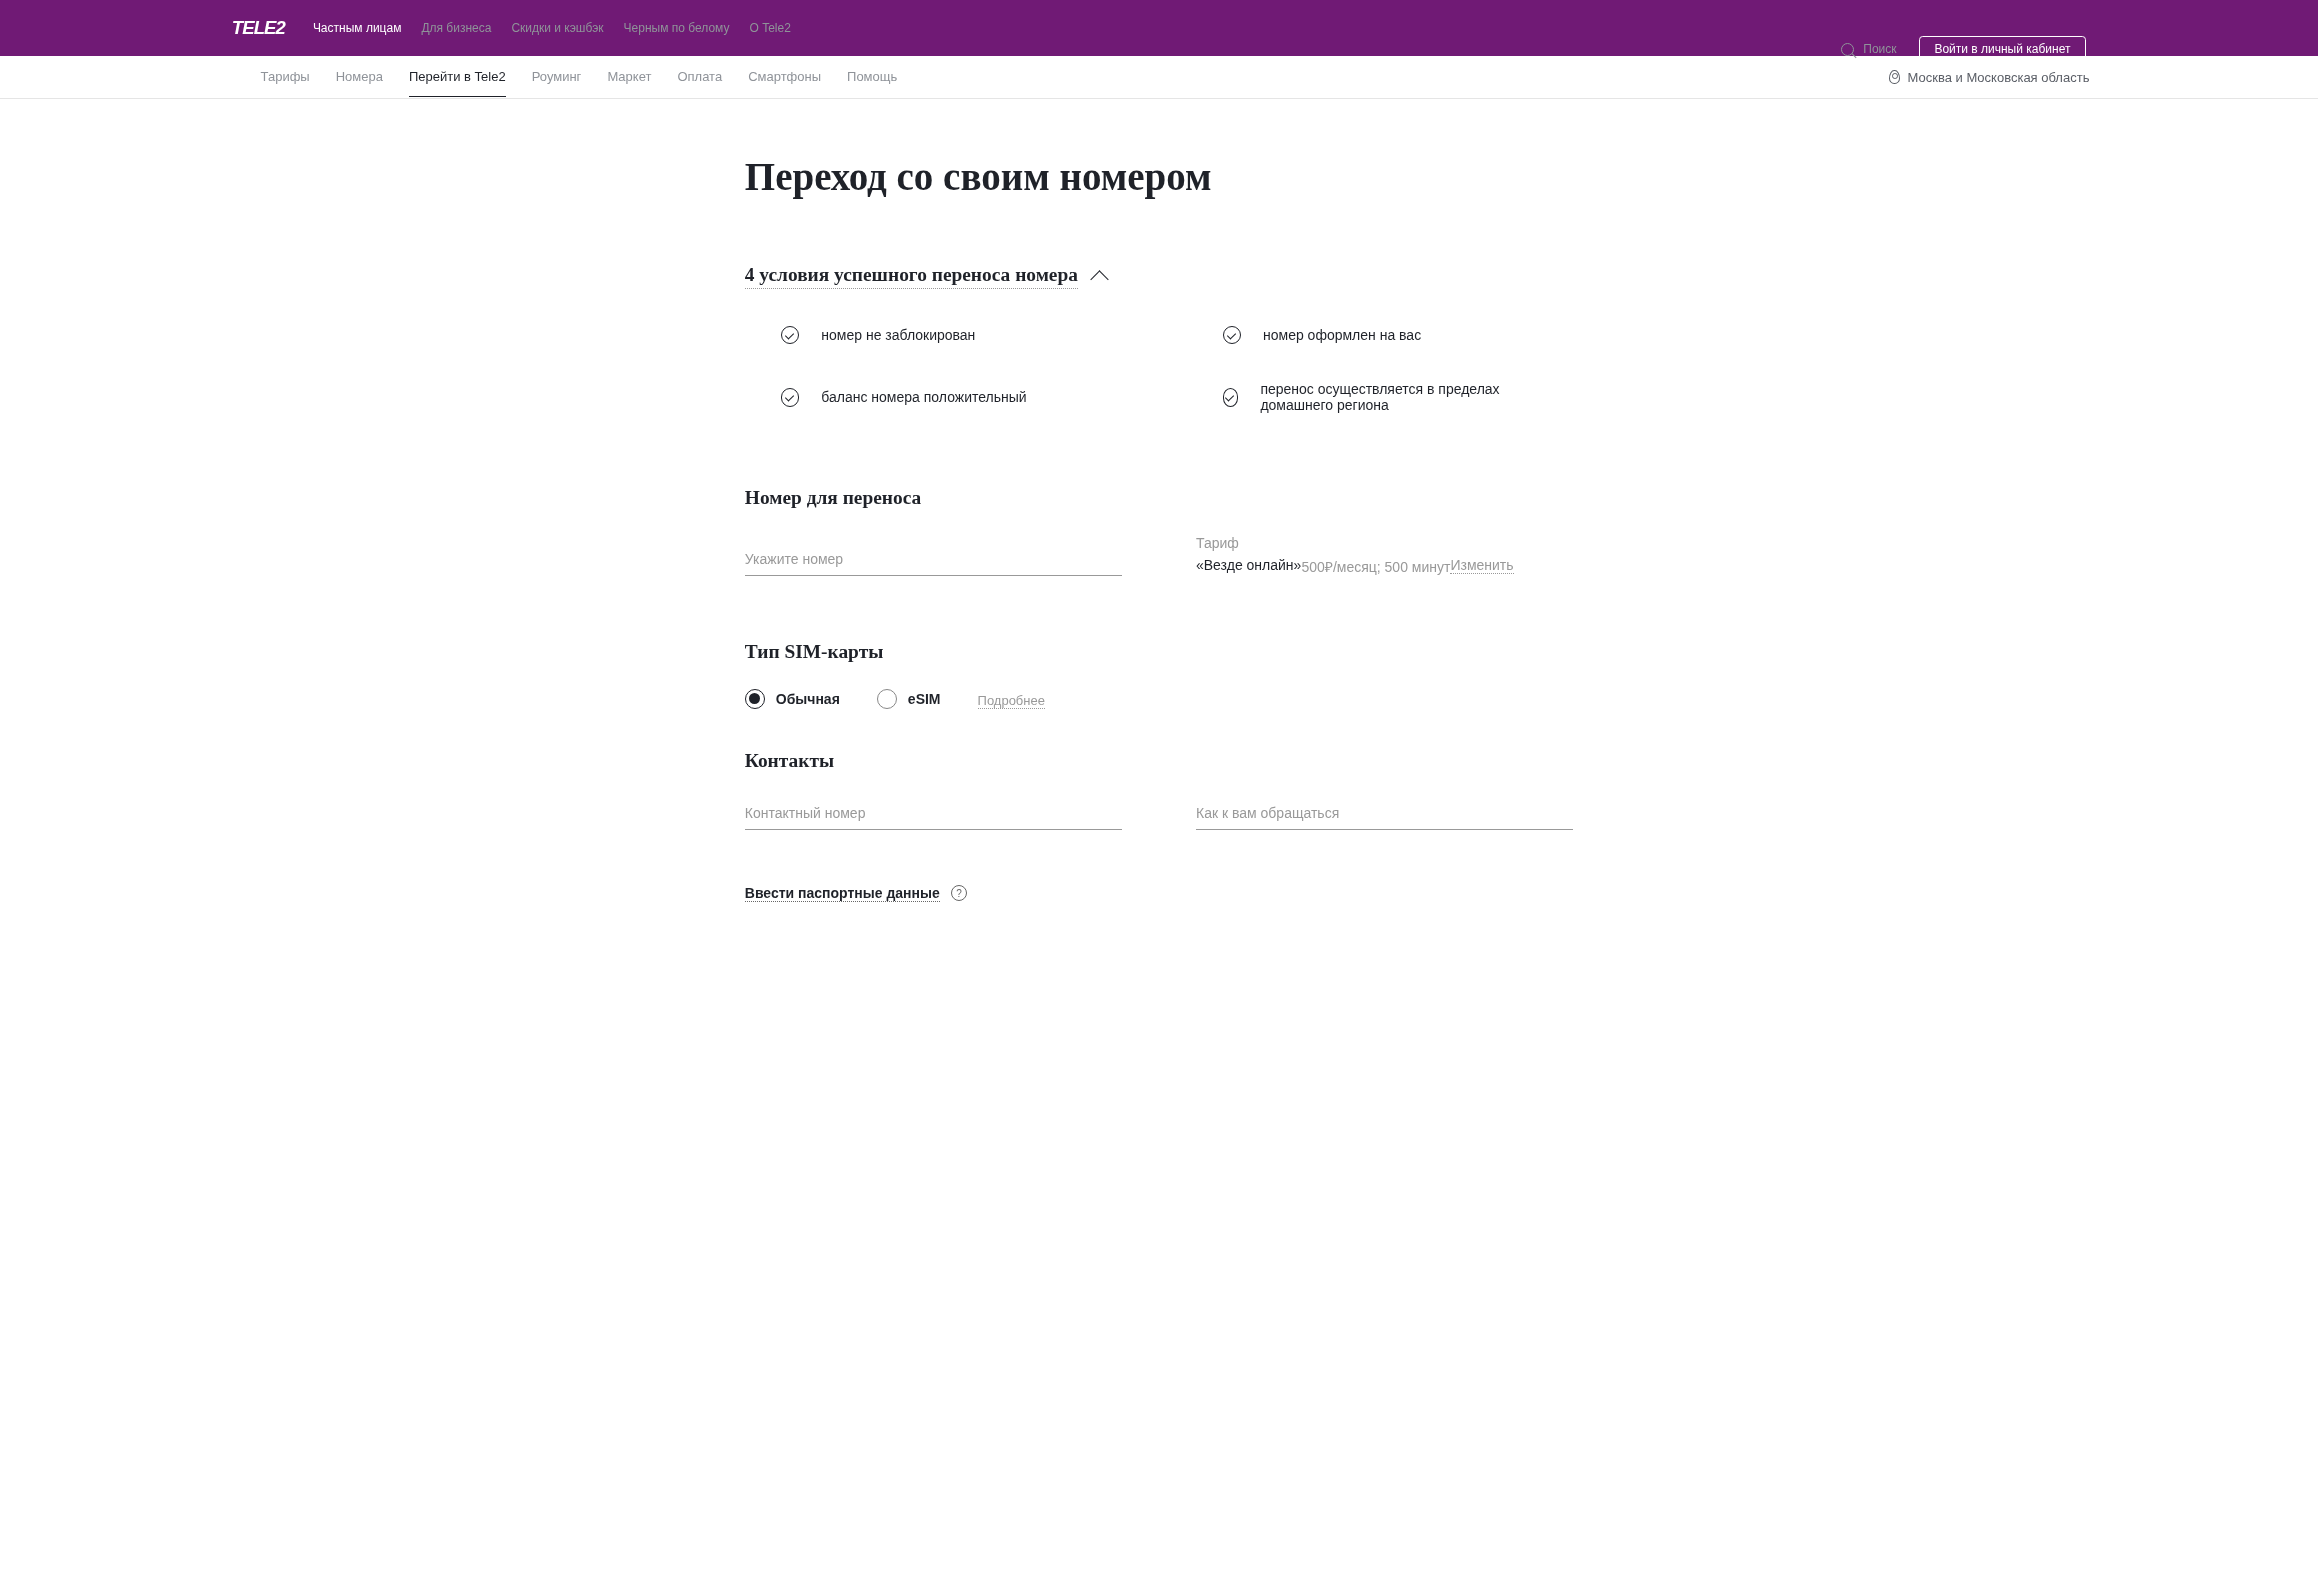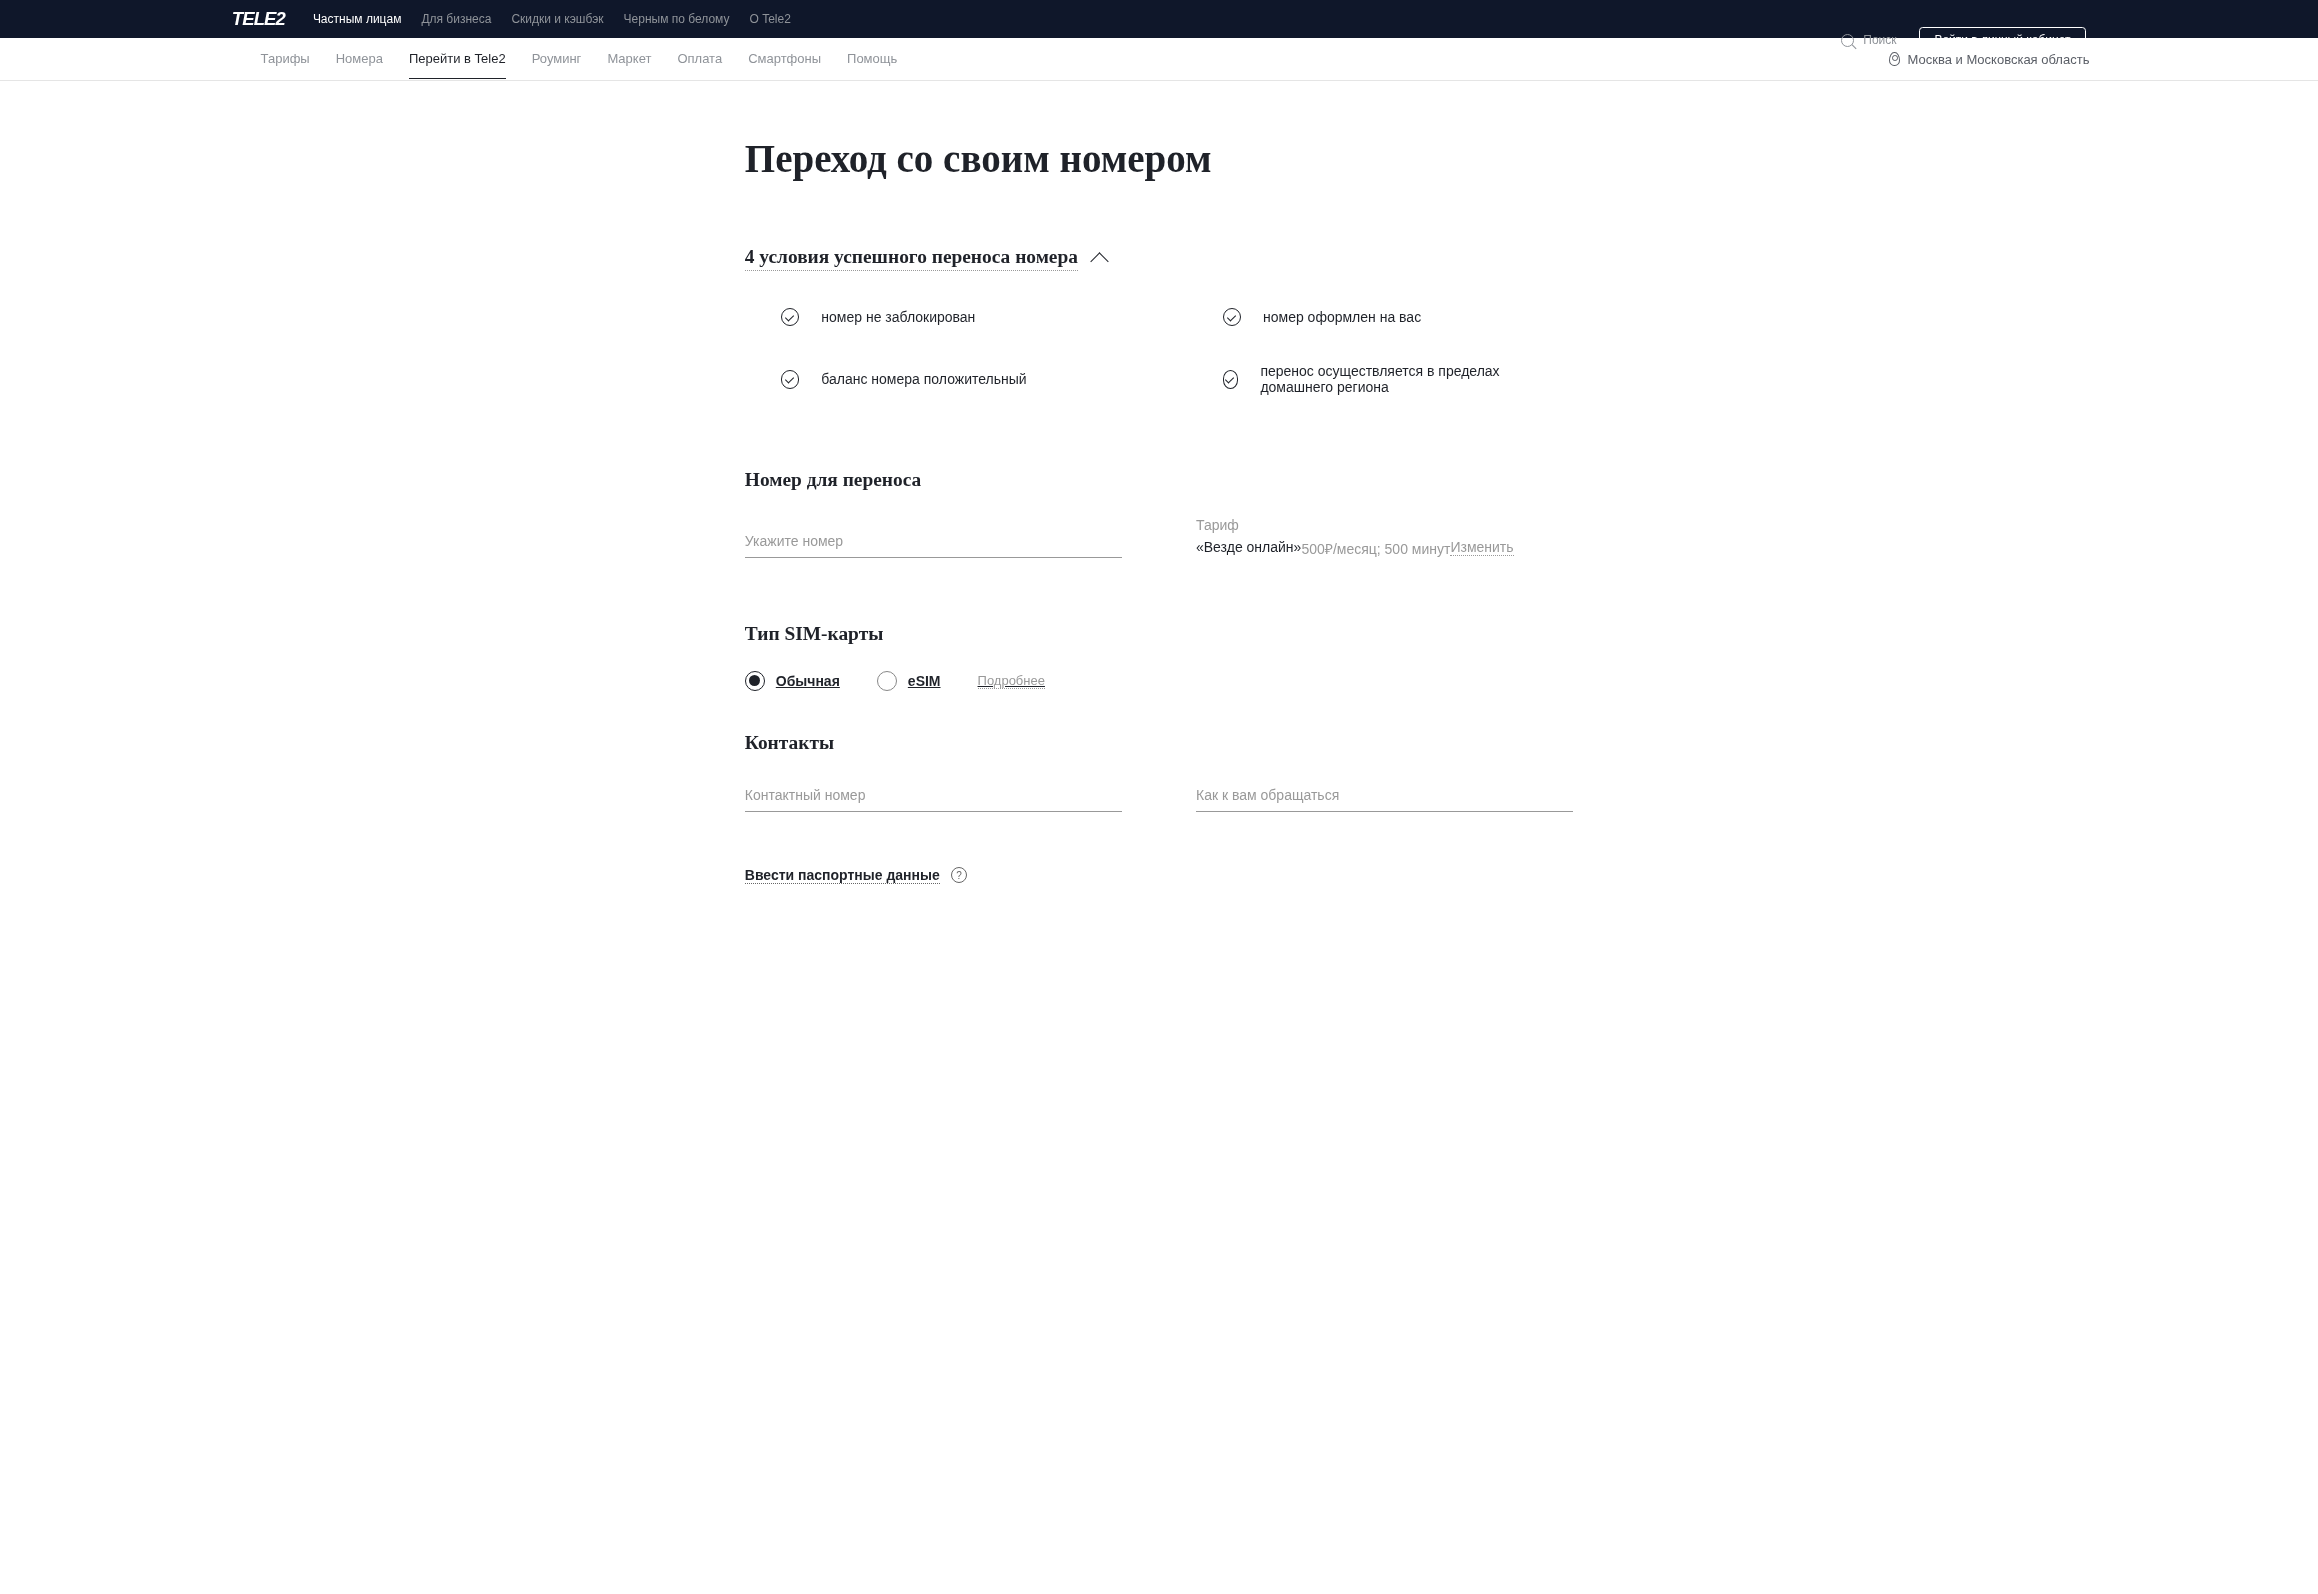--- a/index.html
+++ b/index.html
@@ -1,17 +1,17 @@
 <!DOCTYPE html>
 <html style="font-size:14.8px"><head>
 <meta charset="utf-8">
 <style>
 * { margin: 0; padding: 0; box-sizing: border-box; }
 body { font-family: -apple-system, BlinkMacSystemFont, 'Segoe UI', Arial, sans-serif; background: #fff; color: #1f2229; }
-.top-bar { background: #0f172a; color: #fff; height: 38px; display: flex; align-items: center; padding: 0 10%; }
+.top-bar { background: #701a75; color: #fff; height: 56px; display: flex; align-items: center; padding: 0 10%; }
 .logo { font-weight: 900; font-size: 18.5px; letter-spacing: -0.9px; font-style: italic; margin-right: 28px; }
 .top-nav { display: flex; gap: 20px; flex: 1; }
 .top-nav-item { font-size: 12px; color: #8f9399; cursor: pointer; }
 .top-nav-item.active { color: #fff; }
 .top-right { display: flex; align-items: center; gap: 22px; margin-top: 42px; }
 .search-wrap { display: flex; align-items: center; gap: 9.2px; color: #8f9399; font-size: 12px; cursor: pointer; }
 .search-icon { width: 13px; height: 13px; border: 1.4px solid #8f9399; border-radius: 50%; position: relative; }
 .search-icon::after { content: ''; position: absolute; width: 5.5px; height: 1.4px; background: #8f9399; bottom: -1.8px; right: -3.7px; transform: rotate(45deg); }
 .login-btn { border: 0.9px solid #fff; padding: 5.5px 14.8px; border-radius: 3.7px; font-size: 12px; cursor: pointer; color: #fff; }
 .nav-bar { border-bottom: 0.9px solid #e5e5e5; padding-left: 32px; }
@@ -35,21 +35,21 @@
 h2 { font-size: 19.4px; font-weight: 700; font-family: Georgia, serif; margin-bottom: 26px; }
 .number-row { display: grid; grid-template-columns: 1fr 1fr; gap: 74px; align-items: end; margin-bottom: 65px; }
 .input-field { border: none; border-bottom: 0.9px solid #999; padding: 7.4px 0; font-size: 14px; width: 100%; outline: none; }
 .input-field::placeholder { color: #999; }
 .tariff-block { }
 .tariff-label { font-size: 14px; color: #999; margin-bottom: 5.5px; }
 .tariff-line { display: flex; align-items: flex-start; font-size: 14px; }
 .tariff-name { color: #1f2229; }
 .tariff-price { color: #999; }
 .change-link { color: #999; border-bottom: 0.9px dotted #999; cursor: pointer; }
-.sim-options { display: flex; align-items: center; gap: 37px; margin-bottom: 41px; text-decoration: underline; }
+.sim-options { display: flex; align-items: flex-end; gap: 37px; margin-bottom: 41px; }
 .radio-opt { display: flex; align-items: center; gap: 11px; cursor: pointer; }
 .radio { width: 20px; height: 20px; border: 1.8px solid #1f2229; border-radius: 50%; display: flex; align-items: center; justify-content: center; }
 .radio.checked::after { content: ''; width: 11px; height: 11px; background: #1f2229; border-radius: 50%; }
 .radio:not(.checked) { border-color: #888; }
 .radio-label { font-size: 14px; font-weight: 600; }
 .more-link { font-size: 13px; color: #999; border-bottom: 0.9px dotted #999; cursor: pointer; }
 .contacts-row { display: grid; grid-template-columns: 1fr 1fr; gap: 74px; margin-bottom: 55px; }
 .passport-row { display: flex; align-items: center; gap: 11px; }
 .passport-link { font-size: 14px; font-weight: 700; border-bottom: 0.9px dotted #666; cursor: pointer; }
 .help-circle { width: 16.6px; height: 16.6px; border: 1.4px solid #666; border-radius: 50%; display: flex; align-items: center; justify-content: center; font-size: 10px; color: #666; cursor: pointer; }

